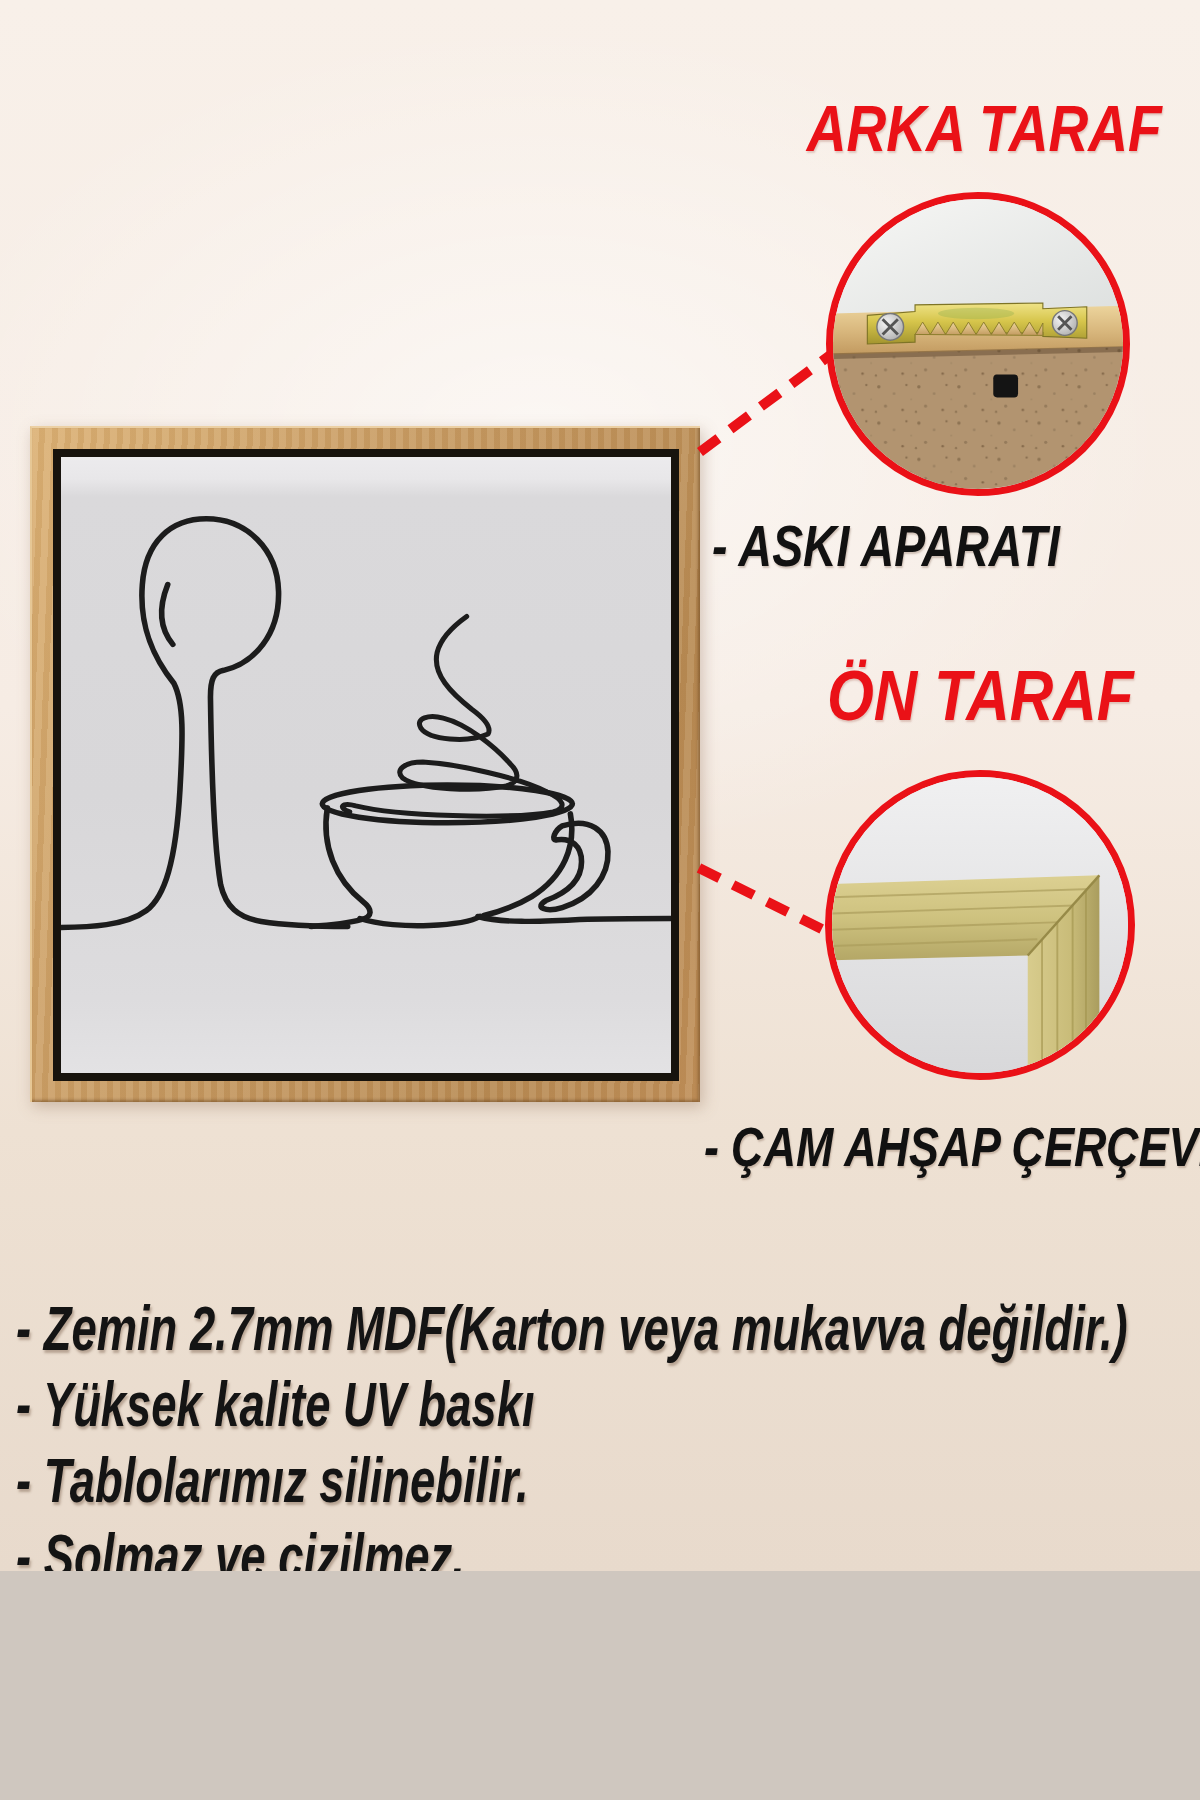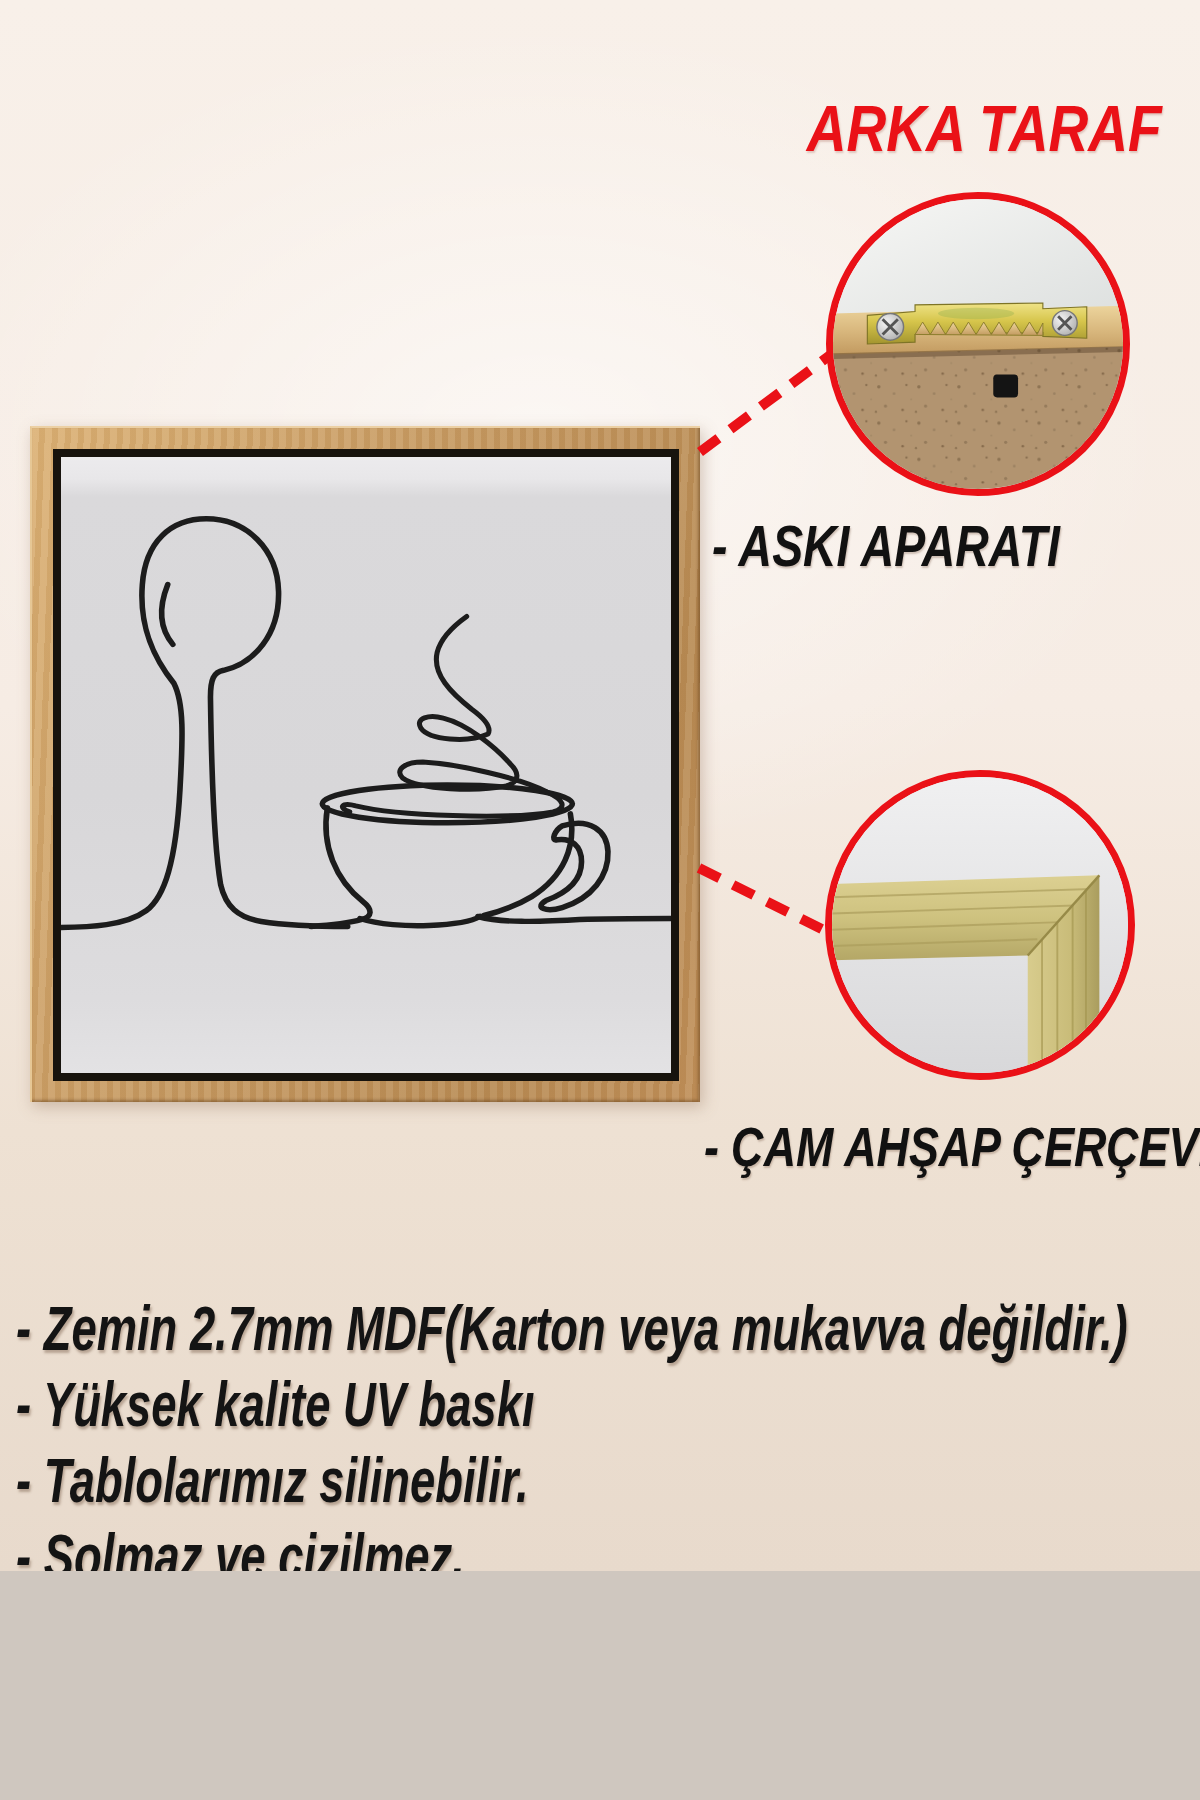--- a/index.html
+++ b/index.html
@@ -204,20 +204,23 @@
       </g>
 
       <rect x="168" y="184" width="26" height="24" rx="4" fill="#141414"></rect>
     </svg>
   </div>
 
   <div class="photo-label label-back">
     <span class="cond">- ASKI APARATI</span>
   </div>
 
+  <div class="title-red title-front">
+    <span class="cond">ÖN TARAF</span>
+  </div>
 
   <div class="callout callout-front">
     <svg viewBox="0 0 310 310">
       <defs>
         <linearGradient id="bgg" x1="0" y1="0" x2="0" y2="1">
           <stop offset="0" stop-color="#f0f0f1"></stop>
             <stop offset="1" stop-color="#d8d8da"></stop>
         </linearGradient>
         <linearGradient id="pineh" x1="0" y1="0" x2="0" y2="1">
           <stop offset="0" stop-color="#dcd092"></stop>

